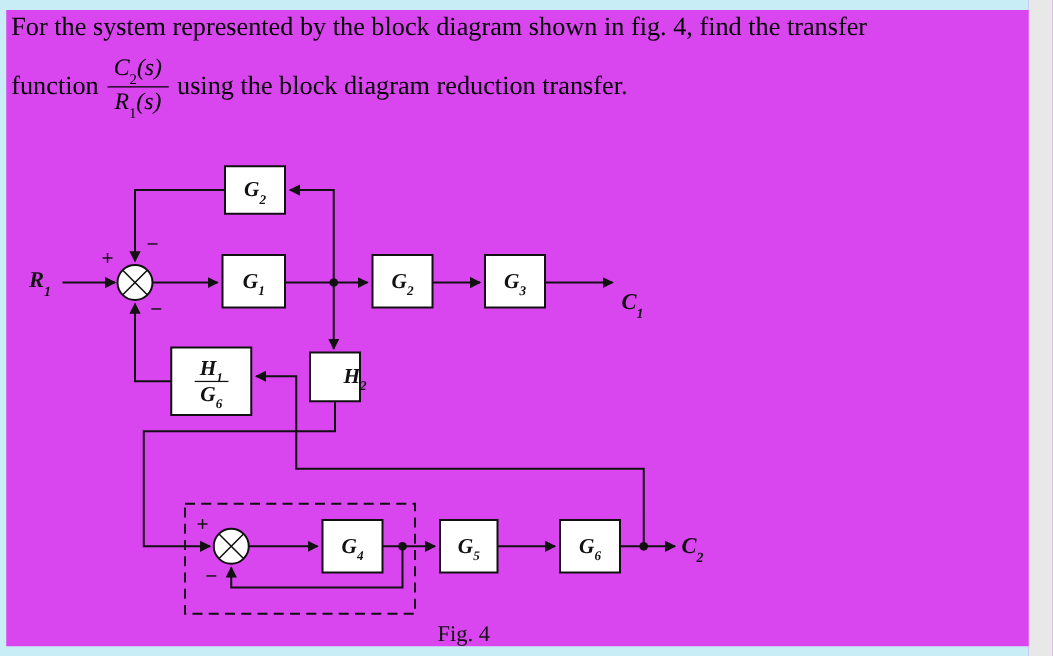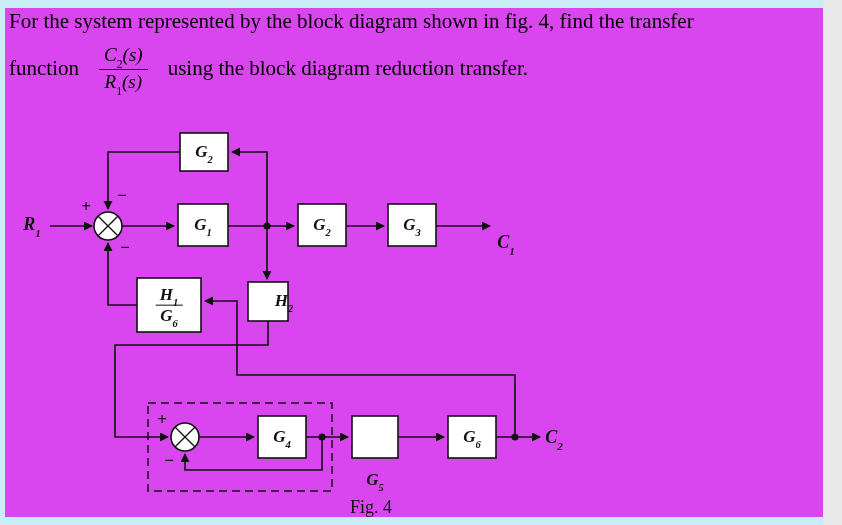--- a/index.html
+++ b/index.html
@@ -5,21 +5,21 @@
   html,body{margin:0;padding:0;background:#e8e8e8;}
   #page{position:relative;width:823px;height:525px;background:#d946ef;overflow:hidden;
         font-family:"Liberation Serif",serif;color:#111;}
   .edge{position:absolute;background:#c9edf6;}
   #edge-top{left:0;top:0;width:842px;height:8px;}
   #edge-bottom{left:0;top:517px;width:842px;height:8px;}
   #edge-left{left:0;top:0;width:5px;height:525px;}
   #edge-right{left:837px;top:0;width:5px;height:525px;}
   svg{position:absolute;left:0;top:0;}
   .textline{position:absolute;font-size:21px;color:#000;white-space:nowrap;}
-  #stmt-line2{display:flex;align-items:center;gap:20px;}
+  #stmt-line2{display:flex;align-items:center;gap:7px;}
   .frac{display:inline-flex;flex-direction:column;align-items:center;line-height:1.15;}
   .frac .num{border-bottom:1.6px solid #000;padding:0 5px 3px 5px;}
   .frac .den{padding:1px 5px 0 5px;}
   .frac .it, .it{font-style:italic;}
   sub{font-size:0.62em;position:relative;top:2px;line-height:0;}
   .lbl{position:absolute;transform:translate(-50%,-50%);white-space:nowrap;color:#111;}
   .blk{font-style:italic;font-size:17px;font-weight:600;}
   .sig{font-style:italic;font-size:18px;font-weight:700;}
   .sign{font-size:17px;font-weight:600;}
   .cap{font-size:18px;}
@@ -112,21 +112,21 @@
   <div class="lbl sig" style="left:32px;top:224px;"><span>R</span><sub>1</sub></div>
   <div class="lbl sig" style="left:506px;top:226px;margin-top:16px;"><span>C</span><sub>1</sub></div>
   <div class="lbl sig" style="left:554px;top:437px;"><span>C</span><sub>2</sub></div>
 
   <div class="lbl blk" style="left:204px;top:152px;"><span>G</span><sub>2</sub></div>
   <div class="lbl blk" style="left:203px;top:225px;"><span>G</span><sub>1</sub></div>
   <div class="lbl blk" style="left:322px;top:225px;"><span>G</span><sub>2</sub></div>
   <div class="lbl blk" style="left:412px;top:225px;"><span>G</span><sub>3</sub></div>
   <div class="lbl blk" style="left:268px;top:301px;margin-left:16px;"><span>H</span><sub>2</sub></div>
   <div class="lbl blk" style="left:282px;top:437px;"><span>G</span><sub>4</sub></div>
-  <div class="lbl blk" style="left:375px;top:437px;margin-top:43px;"><span>G</span><sub>5</sub></div>
+  <div class="lbl blk" style="left:375px;top:437px;"><span>G</span><sub>5</sub></div>
   <div class="lbl blk" style="left:472px;top:437px;"><span>G</span><sub>6</sub></div>
 
   <div class="lbl bfrac" style="left:169px;top:305px;">
     <span class="fnum"><span>H</span><sub>1</sub></span>
     <span class="fden"><span>G</span><sub>6</sub></span>
   </div>
 
   <div class="lbl sign" style="left:86px;top:207px;">+</div>
   <div class="lbl sign" style="left:122px;top:196px;">−</div>
   <div class="lbl sign" style="left:125px;top:248px;">−</div>

